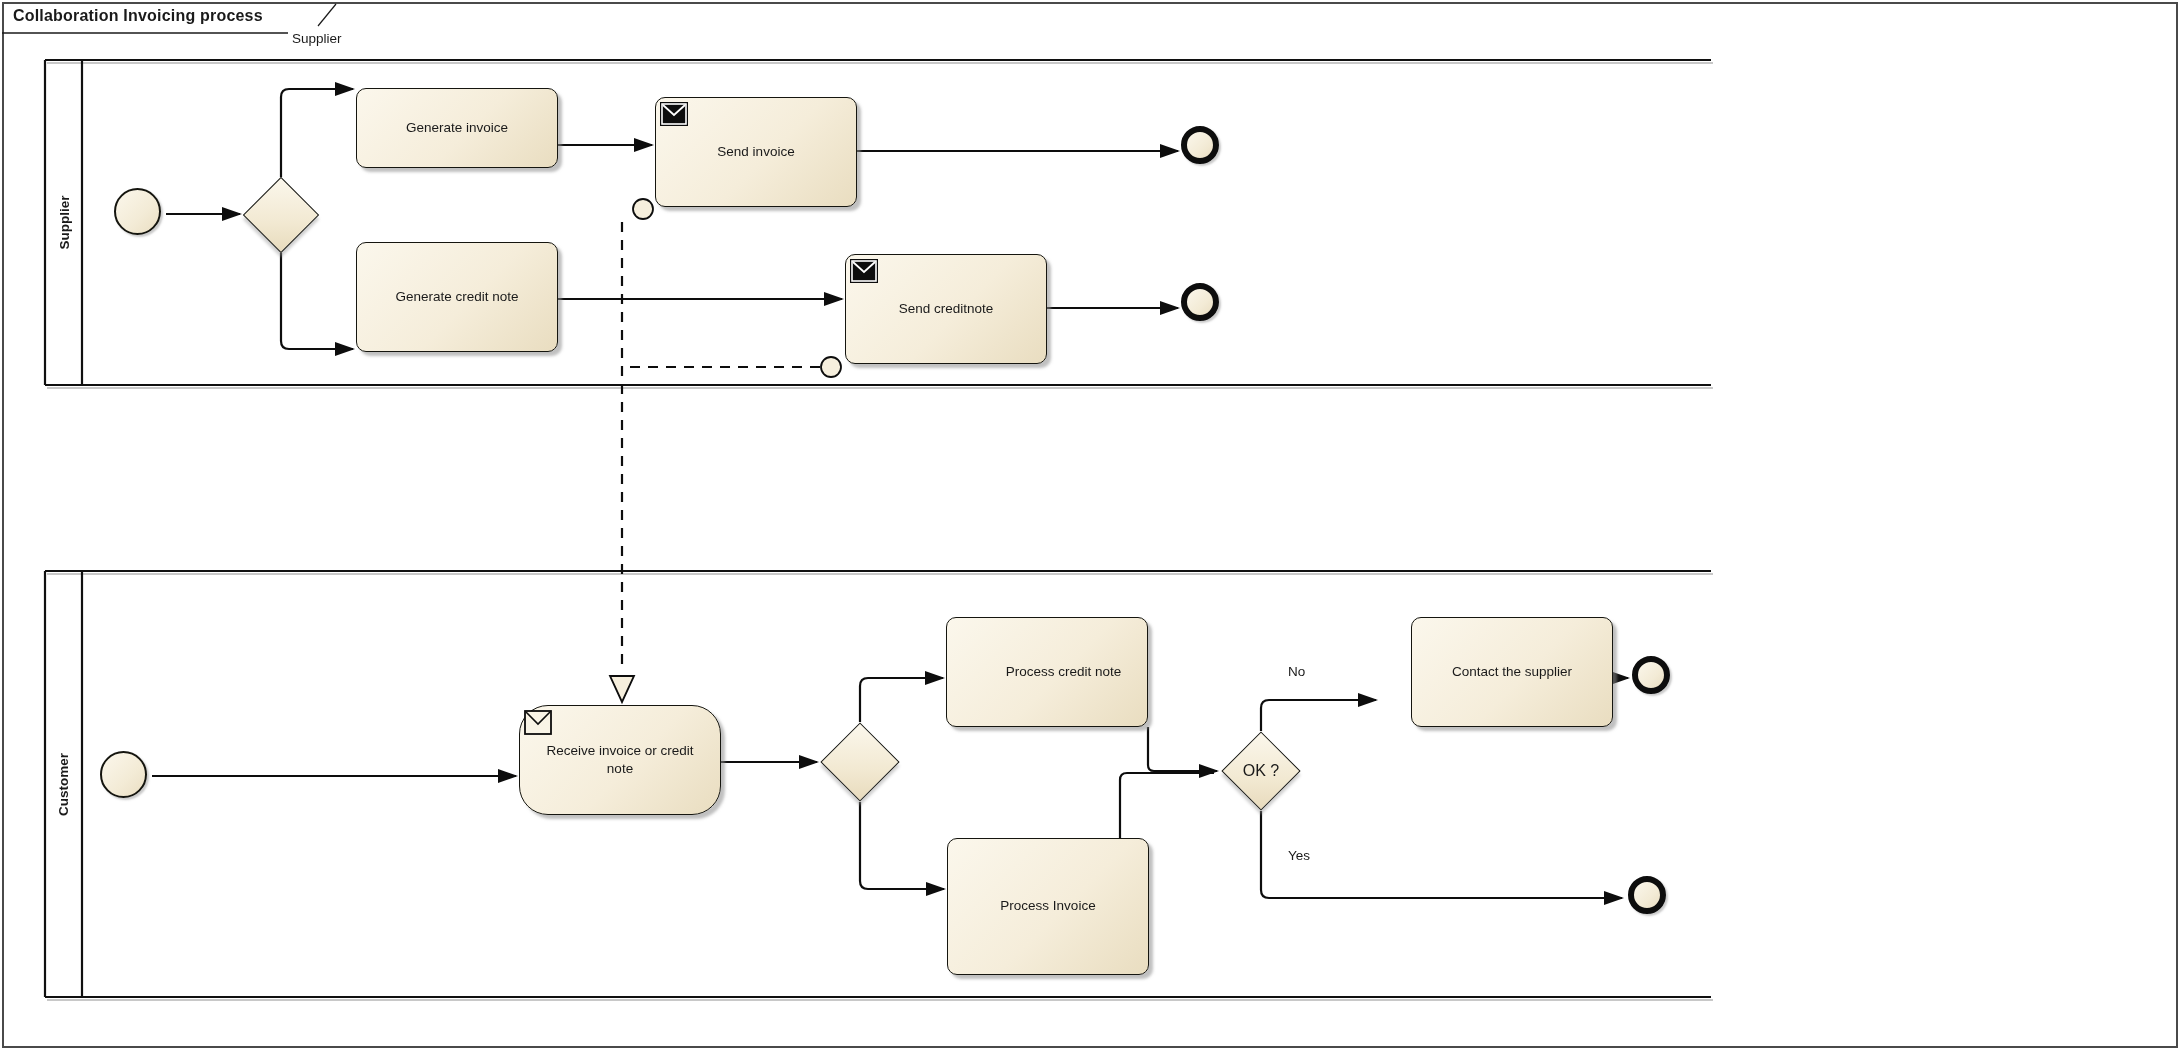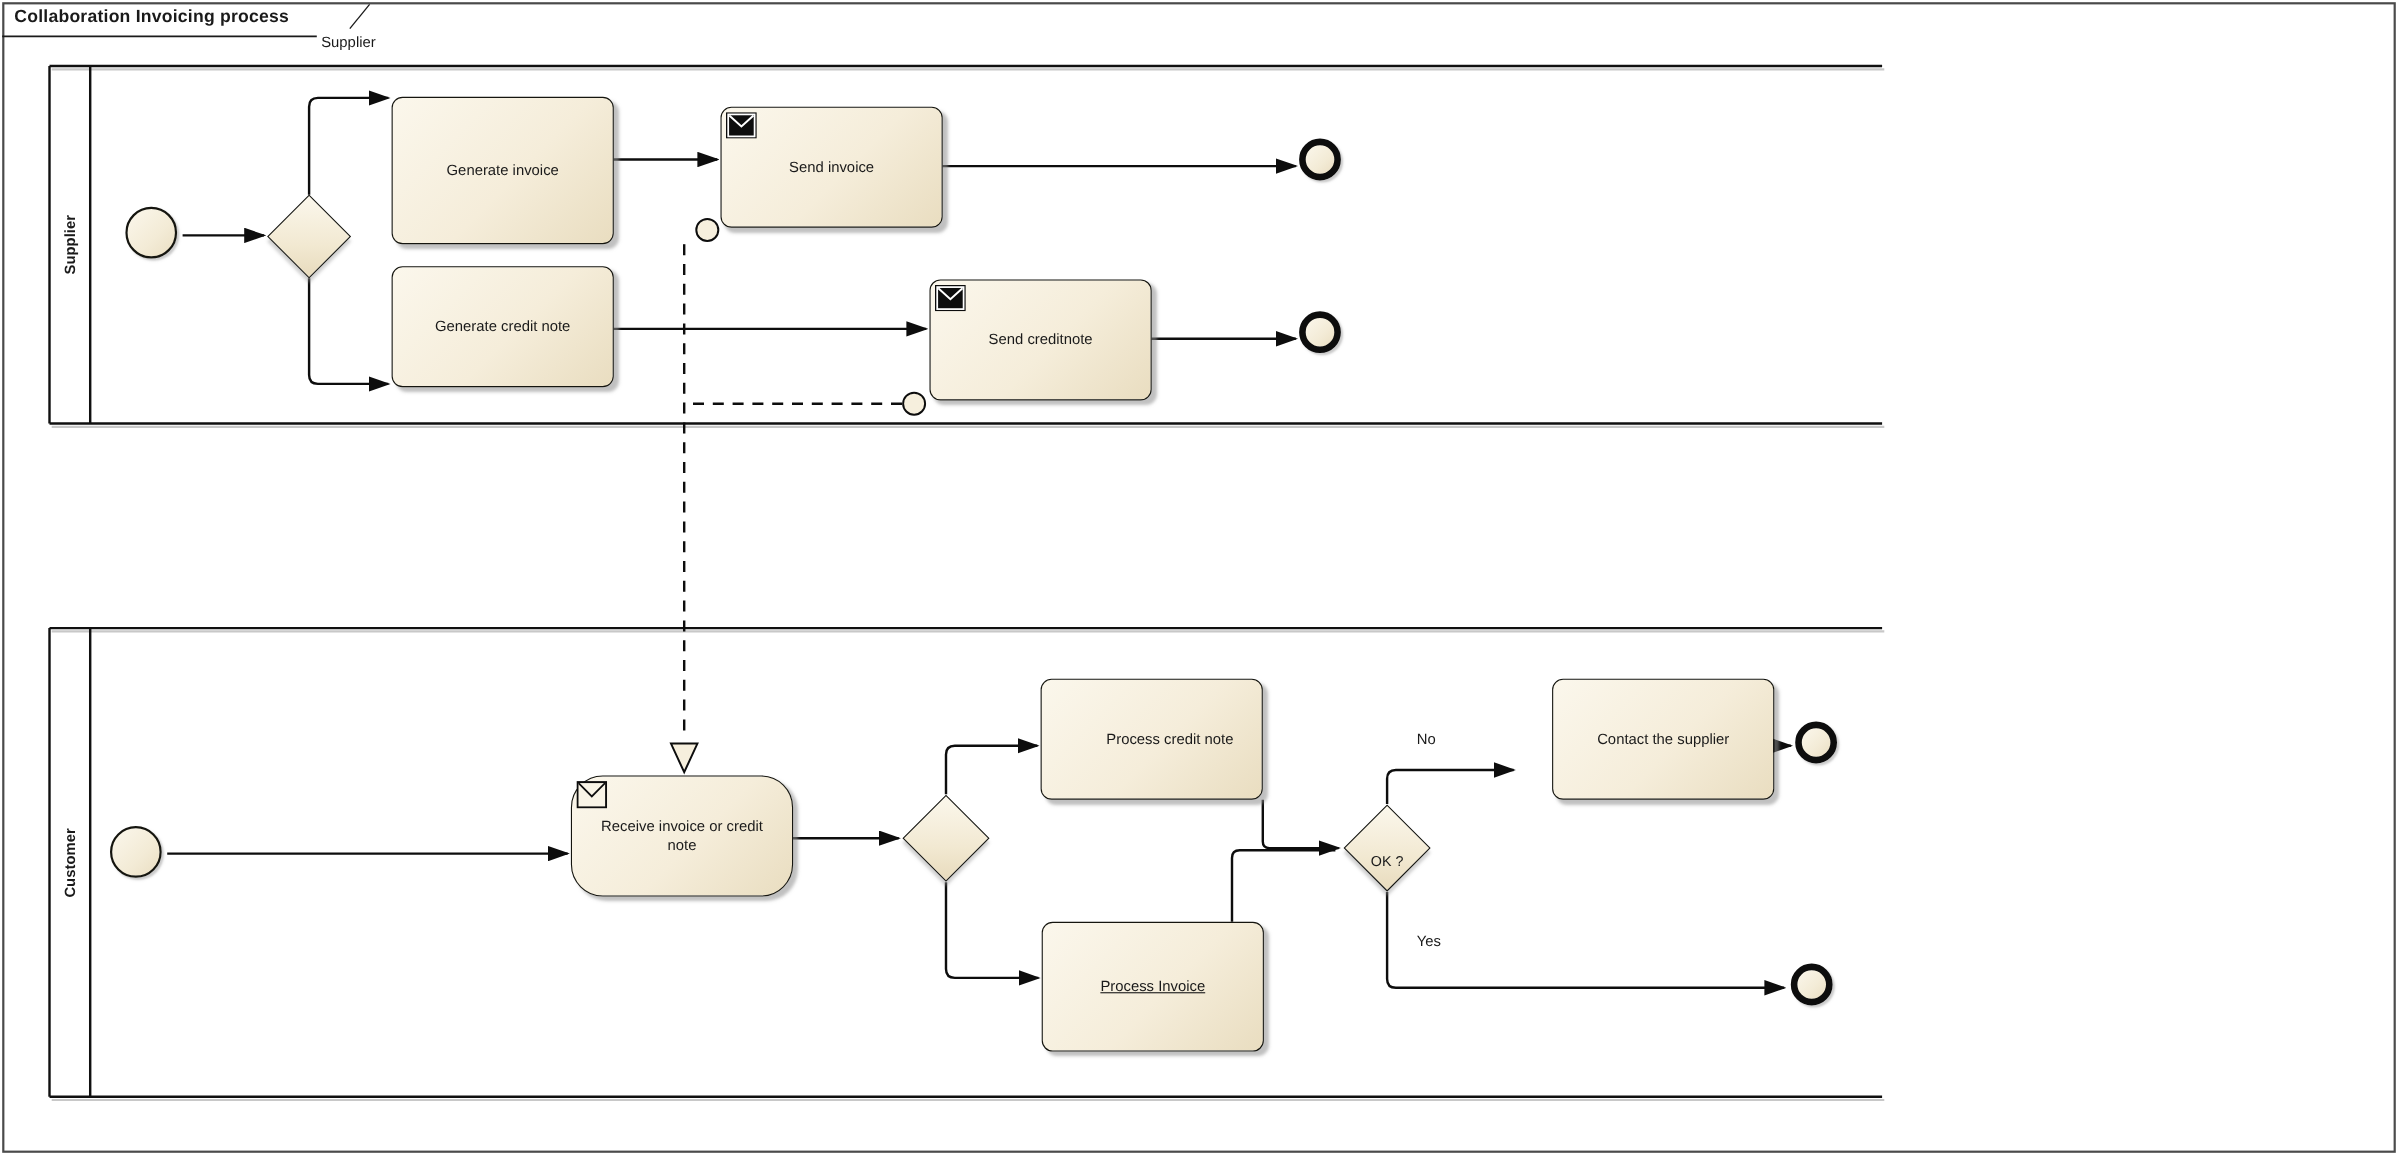--- a/index.html
+++ b/index.html
@@ -35,22 +35,22 @@
   }
   .event.start{width:47px;height:47px;border:2.5px solid #15150f;}
   .event.end{width:38px;height:38px;border:6px solid #0d0d0d;}
   .gateway{
     border:1.7px solid #15150f;
     background:linear-gradient(135deg,#fbf7ec 0%,#f2e9d2 60%,#e8dbbd 100%);
     transform:rotate(45deg);
     box-shadow:3px 3px 3px rgba(150,150,150,0.45);
   }
   .gateway-label{
-    position:absolute;z-index:3;font-size:13px;white-space:nowrap;
-    display:flex;align-items:center;justify-content:center;margin-top:11px;
+    position:absolute;z-index:3;font-size:16px;white-space:nowrap;
+    display:flex;align-items:center;justify-content:center;
   }
   .lane-label{
     position:absolute;z-index:2;display:flex;align-items:center;justify-content:center;
   }
   .lane-label span{
     transform:rotate(-90deg);white-space:nowrap;font-weight:bold;font-size:13.5px;
   }
   .flow-label{position:absolute;z-index:3;font-size:13.5px;white-space:nowrap;margin-left:16px;}
   .msg-icon{position:absolute;z-index:3;}
 </style>
@@ -129,21 +129,21 @@
   <span>Supplier</span>
 </div>
 <div class="lane-label" style="left:45px;top:571px;width:37px;height:426px;">
   <span>Customer</span>
 </div>
 
 <div class="node event start" style="left:114px;top:188px;"></div>
 
 <div class="node gateway" style="left:254px;top:188px;width:54px;height:54px;"></div>
 
-<div class="node task" style="left:356px;top:88px;width:202px;height:134px;">
+<div class="node task" style="left:356px;top:88px;width:202px;height:80px;">
   <span>Generate invoice</span>
 </div>
 
 <div class="node task" style="left:655px;top:97px;width:202px;height:110px;">
   <span>Send invoice</span>
 </div>
 <svg class="msg-icon" style="left:660px;top:102px;" width="28" height="24">
   <rect x="0" y="0" width="28" height="24" fill="#0d0d0d"></rect>
   <rect x="2" y="2" width="24" height="20" fill="none" stroke="#fff" stroke-width="1.6"></rect>
   <polyline points="3,3 14,13 25,3" fill="none" stroke="#fff" stroke-width="1.8"></polyline>
@@ -175,21 +175,21 @@
   <rect x="1" y="1" width="26" height="23" fill="#f9f4e6" stroke="#0d0d0d" stroke-width="1.8"></rect>
   <polyline points="2,2 14,14 26,2" fill="none" stroke="#0d0d0d" stroke-width="1.6"></polyline>
 </svg>
 
 <div class="node gateway" style="left:832px;top:734px;width:56px;height:56px;"></div>
 
 <div class="node task" style="left:946px;top:617px;width:202px;height:110px;padding-left:45px;">
   <span>Process credit note</span>
 </div>
 
-<div class="node task" style="left:947px;top:838px;width:202px;height:118px;text-decoration:underline;">
+<div class="node task" style="left:947px;top:838px;width:202px;height:137px;">
   <span>Process Invoice</span>
 </div>
 
 <div class="node gateway" style="left:1233px;top:743px;width:56px;height:56px;"></div>
 <div class="gateway-label" style="left:1221px;top:757px;width:80px;height:28px;">OK ?</div>
 
 <div class="flow-label" style="left:1272px;top:664px;">No</div>
 <div class="flow-label" style="left:1272px;top:848px;">Yes</div>
 
 <div class="node task" style="left:1380px;top:617px;width:202px;height:110px;margin-left:31px;">

